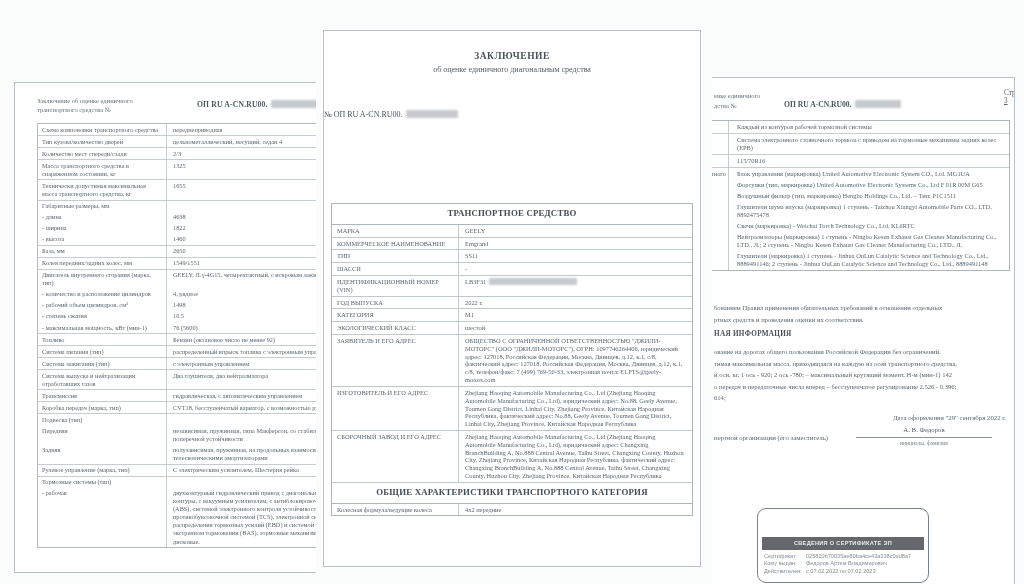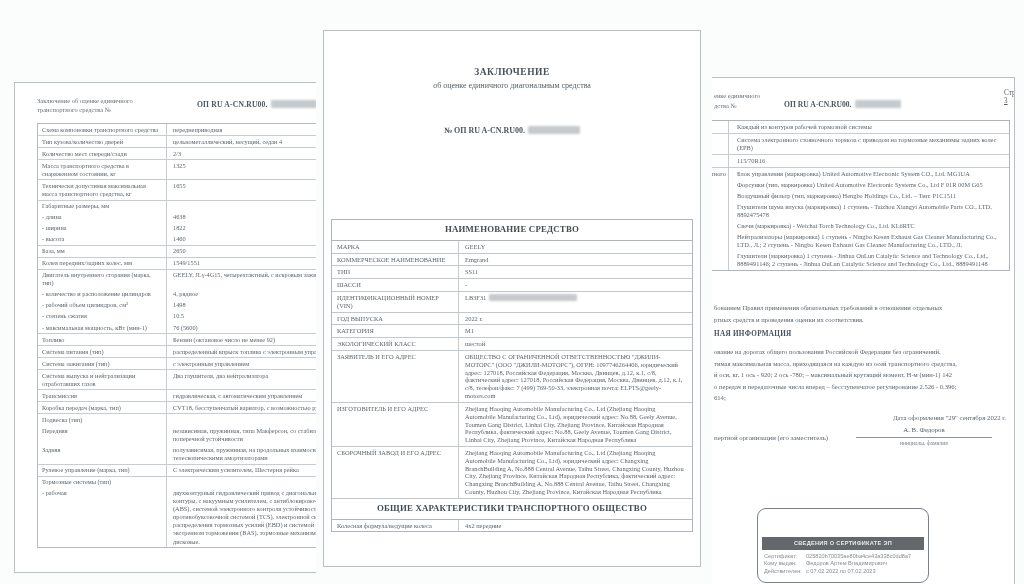--- a/index.html
+++ b/index.html
@@ -27,23 +27,23 @@
   .tbl{box-sizing:border-box;}
   .tbl-left{width:420px;border:1px solid #b4bcc2;font-size:6.3px;line-height:1.28;}
   .trow{border-bottom:1px solid #c6cdd2;}
   .tbl-left > .trow:last-child{border-bottom:none;}
   .srow{display:flex;}
   .tl{flex:none;box-sizing:border-box;padding:1.5px 5px 1.5px 4px;border-right:1px solid #c6cdd2;}
   .tv{flex:1;padding:1.5px 2px 1.5px 6px;white-space:pre-line;}
   .tbl-left .tl{width:129px;}
 
   
-  .c-title{margin-top:36px;text-align:center;font-size:9.5px;font-weight:bold;color:#47525b;letter-spacing:.5px;}
+  .c-title{margin-top:20px;text-align:center;font-size:9.5px;font-weight:bold;color:#47525b;letter-spacing:.5px;}
   .c-subtitle{margin-top:4px;text-align:center;font-size:8px;color:#525d66;}
-  .c-number{margin-top:36px;text-align:center;font-size:8px;font-weight:bold;color:#4c565f;}
+  .c-number{margin-top:36px;text-align:left;font-size:8px;font-weight:normal;color:#4c565f;}
   .tbl-center{margin:84px 7px 0 7px;border:1px solid #aeb6bd;font-size:6.4px;line-height:1.22;}
   .band{text-align:center;font-weight:bold;font-size:8.8px;color:#414c55;
         padding:4px 0 5px;border-bottom:1px solid #aeb6bd;letter-spacing:.2px;}
   .band2{border-top:none;}
   .tbl-center .rows .trow{border-bottom:1px solid #c0c7cd;}
   .tbl-center .rows:last-child .trow:last-child{border-bottom:none;}
   .tbl-center .tl{width:127px;padding:2px 5px;}
   .tbl-center .tv{white-space:normal;padding:2px 6px;}
   .tbl-center .tv .redact{width:88px;height:7px;}
 
@@ -254,21 +254,21 @@
     </div>
   </section>
 
   <section class="page page-center">
     <div class="c-title">ЗАКЛЮЧЕНИЕ</div>
     <div class="c-subtitle">об оценке единичного диагональным средства</div>
     <div class="c-number">
       <span>№ ОП RU A-CN.RU00.</span><span class="redact" style="width:52px"></span>
     </div>
     <div class="tbl tbl-center">
-      <div class="band">НАИМЕНОВАНИЕ СРЕДСТВО</div>
+      <div class="band">ТРАНСПОРТНОЕ СРЕДСТВО</div>
       <div class="rows">
           <div class="trow">
             <div class="srow">
               <div class="tl">МАРКА</div>
               <div class="tv">GEELY</div>
             </div>
           </div>
           <div class="trow">
             <div class="srow">
               <div class="tl">КОММЕРЧЕСКОЕ НАИМЕНОВАНИЕ</div>
@@ -323,21 +323,21 @@
               <div class="tv">Zhejiang Haoqing Automobile Manufacturing Co., Ltd (Zhejiang Haoqing Automobile Manufacturing Co., Ltd), юридический адрес: No.88, Geely Avenue, Toumen Gang District, Linhai City, Zhejiang Province, Китайская Народная Республика, фактический адрес: No.88, Geely Avenue, Toumen Gang District, Linhai City, Zhejiang Province, Китайская Народная Республика</div>
             </div>
           </div>
           <div class="trow">
             <div class="srow">
               <div class="tl">СБОРОЧНЫЙ ЗАВОД И ЕГО АДРЕС</div>
               <div class="tv">Zhejiang Haoqing Automobile Manufacturing Co., Ltd (Zhejiang Haoqing Automobile Manufacturing Co., Ltd), юридический адрес: Changxing BranchBuilding A, No.888 Central Avenue, Taihu Street, Changxing County, Huzhou City, Zhejiang Province, Китайская Народная Республика, фактический адрес: Changxing BranchBuilding A, No.888 Central Avenue, Taihu Street, Changxing County, Huzhou City, Zhejiang Province, Китайская Народная Республика</div>
             </div>
           </div>
         </div>
-      <div class="band band2">ОБЩИЕ ХАРАКТЕРИСТИКИ ТРАНСПОРТНОГО ОБЩЕСТВО</div>
+      <div class="band band2">ОБЩИЕ ХАРАКТЕРИСТИКИ ТРАНСПОРТНОГО КАТЕГОРИЯ</div>
       <div class="rows">
           <div class="trow">
             <div class="srow">
               <div class="tl">Колесная формула/ведущие колеса</div>
               <div class="tv">4х2 передние</div>
             </div>
           </div>
         </div>
     </div>
   </section>

